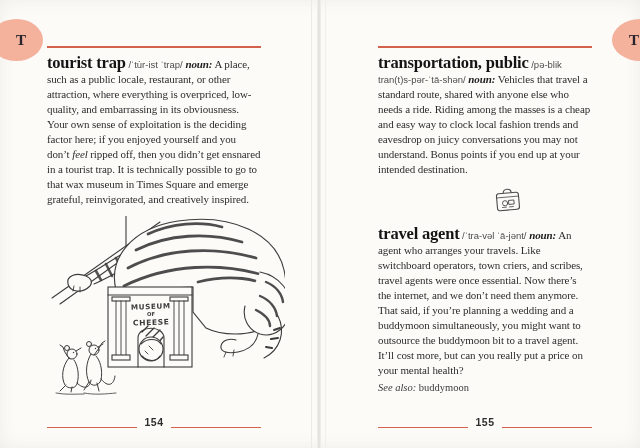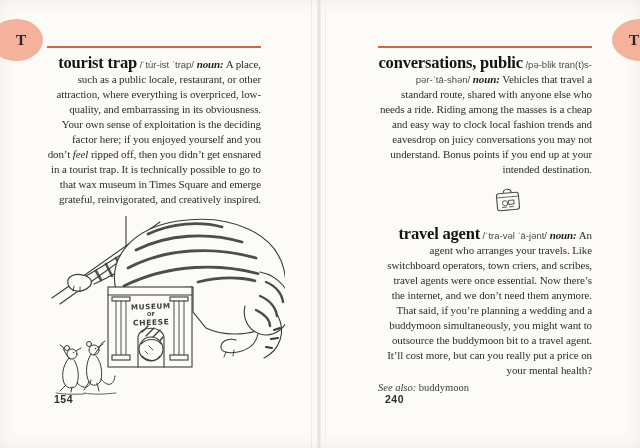--- a/index.html
+++ b/index.html
@@ -29,38 +29,38 @@
   }
   .tab-left{left:-10px;padding-left:9px;}
   .tab-right{left:612px;padding-right:13px;}
 
   
   .col{position:absolute;top:40px;width:214px;}
   .col-left{left:47px;}
   .col-right{left:378px;}
   .rule{border-top:2px solid #d4614b;margin:6px 0 7px 0;}
 
-  .entry{margin:0;font-size:11px;line-height:15px;letter-spacing:-0.1px;color:#2d2d2d;text-align:right;}
+  .entry{margin:0;font-size:11px;line-height:15px;letter-spacing:-0.1px;color:#2d2d2d;text-align:left;}
   .headword{font-family:"Liberation Serif", serif;font-weight:bold;font-size:16.5px;color:#141414;letter-spacing:-0.2px;}
   .pron{font-family:"Liberation Sans", sans-serif;font-size:9.5px;color:#4c4c4c;letter-spacing:0;}
   .pos{font-weight:bold;font-style:italic;font-size:11px;color:#1d1d1d;}
   .ital{font-style:italic;}
   .entry2{margin-top:8px;}
 
   .icon-row{height:34px;margin-top:7px;text-align:center;}
   .icon-row svg{position:relative;left:23px;top:0;}
 
   .see-also{margin:3px 0 0 0;font-size:10.5px;line-height:14px;color:#3a3a3a;}
   .see-also .lbl{font-style:italic;text-align:center;}
 
   .illustration{position:absolute;left:50px;top:216px;width:235px;height:182px;}
 
   .footer{
-    position:absolute;top:392px;width:214px;height:14px;
-    display:flex;align-items:flex-start;flex-direction:column;
+    position:absolute;top:414px;width:214px;height:14px;
+    display:flex;align-items:flex-end;
   }
   .footer-left{left:47px;}
   .footer-right{left:378px;}
   .fline{flex:1;height:1px;background:#d4614b;}
   .pagenum{
     padding:0 7px;font-family:"Liberation Sans", sans-serif;
     font-weight:bold;font-size:10.5px;color:#2e2e2e;letter-spacing:0.5px;
   }
   svg text{font-family:"DejaVu Sans", sans-serif;fill:#3b3b3b;}
 </style>
@@ -191,21 +191,21 @@
           <path d="M 51,163 C 58,172 64,169 65,160"></path>
           <path d="M 34,177 C 44,179 56,178 66,177" stroke-width="0.8"></path>
         </g>
       </g>
     </g>
   </svg>
 
   <div class="col col-right">
     <div class="rule"></div>
     <p class="entry">
-      <span class="headword">conversations, public</span>
+      <span class="headword">transportation, public</span>
       <span class="pron">/pə-blik tran(t)s-pər-ˈtā-shən/</span>
       <span class="pos">noun:</span>
       <span>Vehicles that travel a standard route, shared with anyone else who needs a ride. Riding among the masses is a cheap and easy way to clock local fashion trends and eavesdrop on juicy conversations you may not understand. Bonus points if you end up at your intended destination.</span>
     </p>
 
     <div class="icon-row">
       <svg width="28" height="32" viewBox="0 0 28 32">
         <g fill="none" stroke="#4a4a4a" stroke-width="1.1" stroke-linecap="round" transform="rotate(-5 14 18)">
           <path d="M 10,9 C 10,4 18,4 18,9"></path>
           <rect x="3" y="9" width="22" height="17" rx="2.5" fill="#fcfbf8"></rect>
@@ -229,17 +229,17 @@
     </p>
   </div>
 
   <div class="footer footer-left">
     <div class="fline"></div>
     <span class="pagenum">154</span>
     <div class="fline"></div>
   </div>
   <div class="footer footer-right">
     <div class="fline"></div>
-    <span class="pagenum">240</span>
+    <span class="pagenum">155</span>
     <div class="fline"></div>
   </div>
 
 </div>
 
 </body></html>

